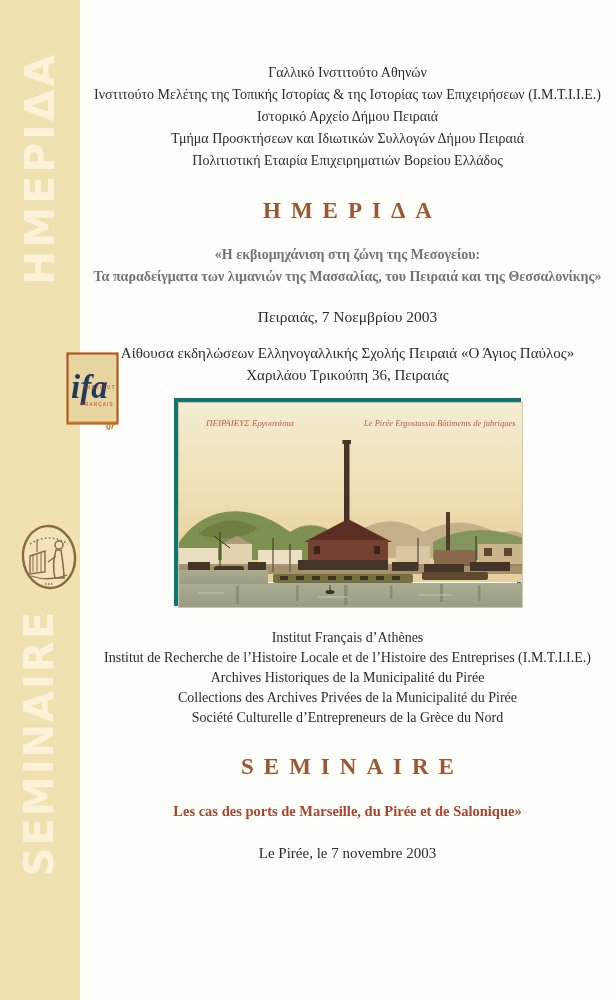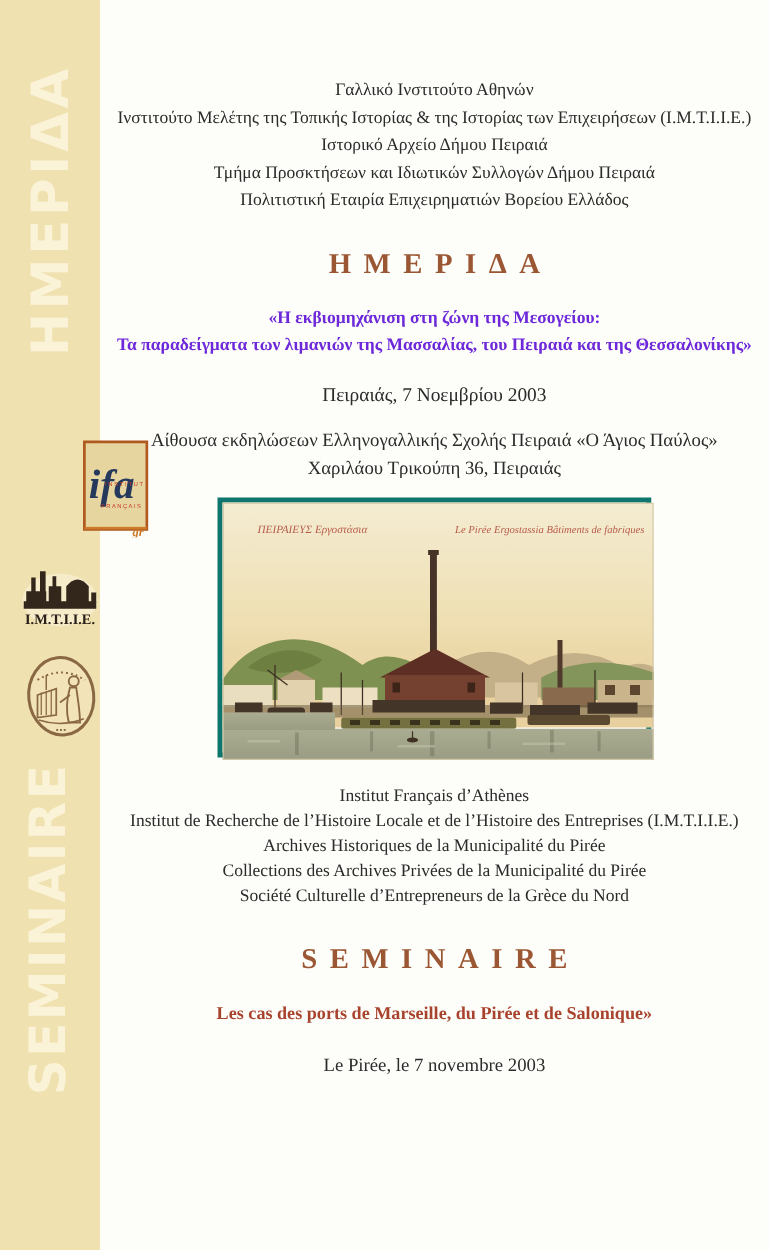--- a/index.html
+++ b/index.html
@@ -40,21 +40,21 @@
   .spacer-top{height:62px;}
   .event-title{
     margin-top:26px;
     font-size:23px;font-weight:bold;
     letter-spacing:10px;text-indent:10px;
     color:#9b5733;
   }
   .subtitle{
     margin-top:20px;
     font-size:14px;font-weight:bold;line-height:22px;
-    color:#6d28d9;white-space:nowrap;
+    color:#737373;white-space:nowrap;
   }
   .date-line{margin-top:18px;font-size:15.5px;line-height:22px;}
   .venue{margin-top:14px;font-size:15px;line-height:22px;white-space:nowrap;}
   .postcard-wrap{
     margin:12px auto 0;width:347px;height:208px;
     border:4px solid #0f766e;box-sizing:border-box;
   }
   .org-fr{margin-top:22px;font-size:14px;line-height:20px;white-space:nowrap;}
   .subtitle-fr{margin-top:20px;font-size:14.5px;font-weight:bold;line-height:22px;color:#a8442e;}
   .date-fr{margin-top:20px;font-size:15px;line-height:22px;}
@@ -70,36 +70,20 @@
     <svg width="53" height="78" viewBox="0 0 53 78">
       <rect x="1.5" y="1.5" width="50" height="70" fill="#e7d5a0" stroke="#b05a20" stroke-width="2.2"></rect>
       <text x="5" y="46" font-family="Liberation Serif, serif" font-style="italic" font-weight="bold" font-size="33" fill="#24395c">ifa</text>
       <text x="18" y="37" font-family="Liberation Sans, sans-serif" font-size="4.6" letter-spacing="1.4" fill="#c23a28">INSTITUT</text>
       <text x="15" y="54" font-family="Liberation Sans, sans-serif" font-size="4.6" letter-spacing="1.2" fill="#c23a28">FRANÇAIS</text>
       <rect x="1.5" y="69.5" width="50" height="2" fill="#cc7a28"></rect>
       <text x="40" y="76.5" font-family="Liberation Serif, serif" font-style="italic" font-weight="bold" font-size="10" fill="#cc7a28">gr</text>
     </svg>
   </div>
 
-  <div class="logo imtiie">
-    <svg width="66" height="54" viewBox="0 0 66 54">
-      <ellipse cx="33" cy="28" rx="30" ry="21" fill="#f6ecca"></ellipse>
-      <g fill="#33271c">
-        <rect x="4" y="29" width="58" height="6"></rect>
-        <rect x="6" y="21" width="16" height="9"></rect>
-        <rect x="10" y="10" width="3.5" height="13"></rect>
-        <rect x="17" y="5" width="4.5" height="18"></rect>
-        <rect x="24" y="17" width="10" height="13"></rect>
-        <rect x="27" y="9" width="3" height="9"></rect>
-        <path d="M38,30 L38,17 Q47,6 56,17 L56,30 Z"></path>
-        <rect x="58" y="22" width="4" height="8"></rect>
-      </g>
-      <text x="33" y="47" text-anchor="middle" font-family="Liberation Serif, serif" font-weight="bold" font-size="11.5" fill="#2a2018">I.M.T.I.I.E.</text>
-    </svg>
-  </div>
 
   <div class="logo seal">
     <svg width="62" height="80" viewBox="0 0 62 80">
       <ellipse cx="31" cy="39" rx="26" ry="31" fill="#f2e4b8" stroke="#8a6844" stroke-width="2.4" transform="rotate(-6 31 39)"></ellipse>
       <path d="M12,26 Q31,14 50,26" fill="none" stroke="#8a6844" stroke-width="1.6" stroke-dasharray="1.5,2.5"></path>
 
       <circle cx="41" cy="27" r="4" fill="none" stroke="#8a6844" stroke-width="1.5"></circle>
       <path d="M38,32 C35,42 35,52 37,60 L46,60 C46,50 44,40 43,32 Z" fill="none" stroke="#8a6844" stroke-width="1.5"></path>
       <path d="M38,38 L30,44" fill="none" stroke="#8a6844" stroke-width="1.4"></path>
 

